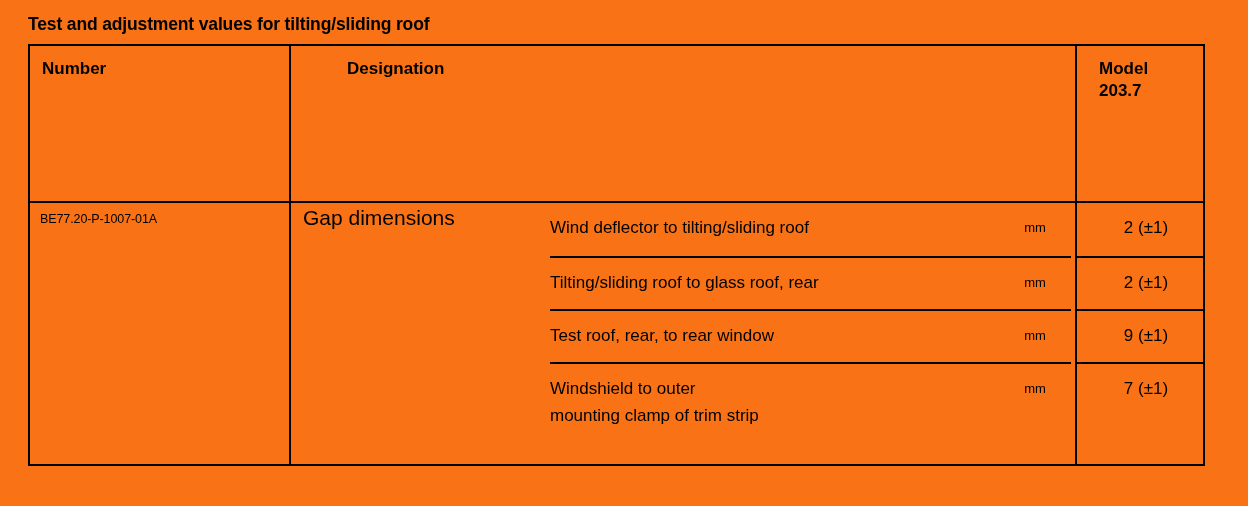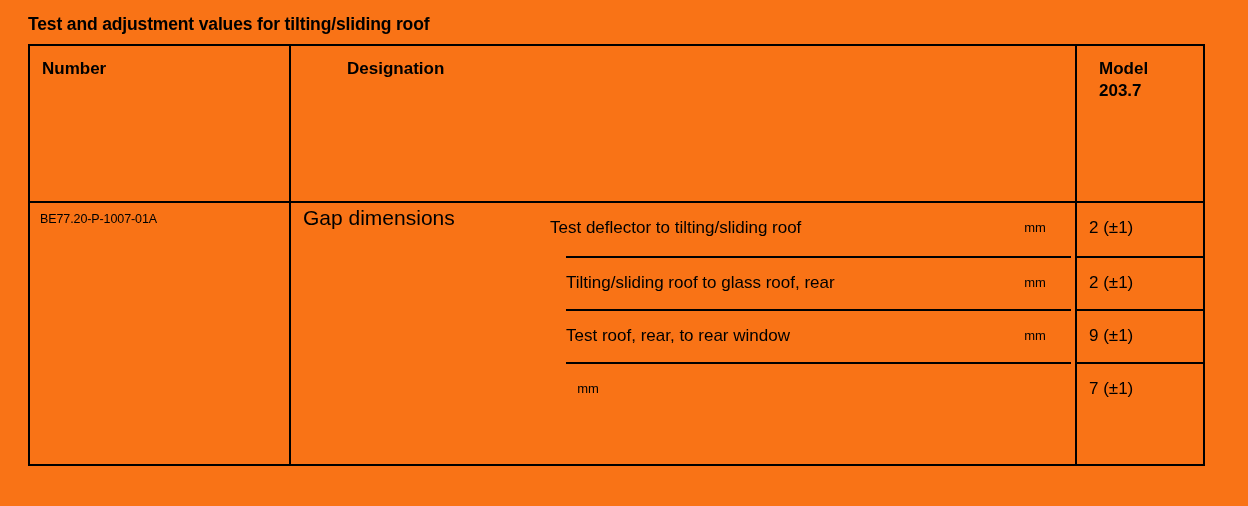--- a/index.html
+++ b/index.html
@@ -117,21 +117,20 @@
   .subrow {
     position: relative;
     box-sizing: border-box;
     height: 53px;
     display: flex;
     align-items: flex-start;
     padding-top: 11px;
   }
   .subrow + .subrow {
     border-top: 2px solid #000;
-    margin-left: 16px;
   }
   .subrow.tall {
     height: 106px;
   }
   .subrow-desc {
     flex: 1 1 auto;
     font-size: 17px;
     line-height: 27px;
     white-space: pre-line;
     padding-right: 10px;
@@ -152,20 +151,21 @@
     top: 157px;
     right: 0;
     bottom: 0;
   }
   .valuerow {
     box-sizing: border-box;
     height: 53px;
     font-size: 17px;
     line-height: 27px;
     padding: 11px 0 0 12px;
+    text-align: center;
   }
   .valuerow + .valuerow {
     border-top: 2px solid #000;
   }
   .valuerow.tall {
     height: 106px;
   }
 </style>
 </head>
 <body>
@@ -188,32 +188,34 @@
       <span class="l1">Model</span>
       <span class="l2">203.7</span>
     </div>
 
     <div class="cell-number">BE77.20-P-1007-01A</div>
 
     <div class="cell-designation">Gap dimensions</div>
 
     <div class="subrows">
       <div class="subrow">
-        <div class="subrow-desc">Test deflector to tilting/sliding roof</div>
+        <div class="subrow-desc">Wind deflector to tilting/sliding roof</div>
         <div class="subrow-unit">mm</div>
       </div>
       <div class="subrow">
         <div class="subrow-desc">Tilting/sliding roof to glass roof, rear</div>
         <div class="subrow-unit">mm</div>
       </div>
       <div class="subrow">
         <div class="subrow-desc">Test roof, rear, to rear window</div>
         <div class="subrow-unit">mm</div>
       </div>
       <div class="subrow tall">
+        <div class="subrow-desc">Windshield to outer
+mounting clamp of trim strip</div>
         <div class="subrow-unit">mm</div>
       </div>
     </div>
 
     <div class="valuecol">
       <div class="valuerow">2 (±1)</div>
       <div class="valuerow">2 (±1)</div>
       <div class="valuerow">9 (±1)</div>
       <div class="valuerow tall">7 (±1)</div>
     </div>

